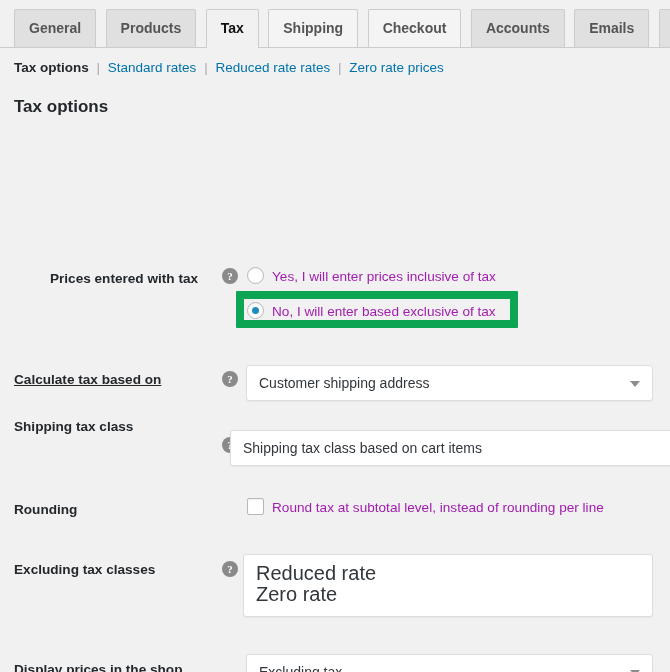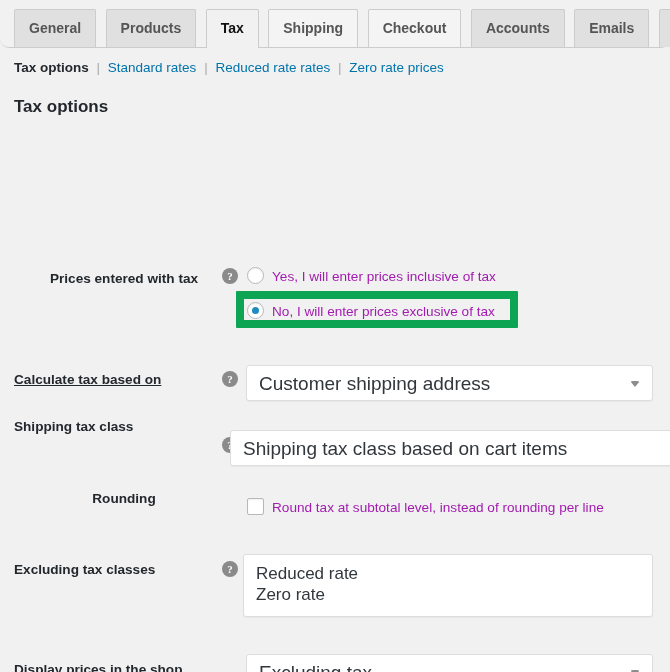--- a/index.html
+++ b/index.html
@@ -1,15 +1,15 @@
 <!DOCTYPE html>
 <html><head>
 <meta charset="utf-8">
 <style>
-  * { box-sizing: border-box; border-radius: 9px; }
+  * { box-sizing: border-box; }
   html, body {
     margin: 0; padding: 0;
     width: 670px; height: 672px;
     background: #f1f1f1;
     font-family: "Liberation Sans", sans-serif;
     color: #32373c;
     overflow: hidden;
   }
 
   
@@ -104,21 +104,21 @@
     height: 36px;
     background: #fff;
     border: 1px solid #ddd;
     border-radius: 3px;
     box-shadow: 0 1px 1px rgba(0,0,0,.04);
   }
   .select .val {
     position: absolute;
     left: 12px; top: 0;
     line-height: 35px;
-    font-size: 19px;
+    font-size: 14px;
     color: #32373c;
     white-space: nowrap;
     text-align: right;
   }
   .select .arrow {
     position: absolute;
     right: 12px; top: 15px;
     width: 0; height: 0;
     border-left: 5px solid transparent;
     border-right: 5px solid transparent;
@@ -156,21 +156,21 @@
     line-height: 18px;
     white-space: nowrap;
   }
 
   .textarea {
     position: absolute;
     background: #fff;
     border: 1px solid #ddd;
     border-radius: 3px;
     padding: 8px 12px;
-    font-size: 17px;
+    font-size: 20px;
     line-height: 21px;
     color: #32373c;
     white-space: pre-line;
     box-shadow: 0 1px 1px rgba(0,0,0,.04);
   }
 
   
   .hl {
     position: absolute;
     border: 8px solid #0da453;
@@ -214,21 +214,21 @@
     <div class="opt" style="left:247px; top:150px;">
       <div class="radio"></div>
     </div>
     <div class="opt-label" style="left:272px; top:151px;">Yes, I will enter prices inclusive of tax</div>
 
     <div class="opt" style="left:247px; top:185px;">
       <div class="radio">
         <div class="dot"></div>
       </div>
     </div>
-    <div class="opt-label" style="left:272px; top:186px;">No, I will enter prices exclusive of tax</div>
+    <div class="opt-label" style="left:272px; top:186px;">No, I will enter based exclusive of tax</div>
   </div>
 
   <div class="row">
     <div class="label" style="top:253px;text-decoration:underline;">Calculate tax based on</div>
     <div class="help-icon" style="left:222px; top:254px;">?</div>
     <div class="select" style="left:246px; top:248px; width:407px;">
       <span class="val">Customer shipping address</span>
       <span class="arrow"></span>
     </div>
   </div>
@@ -236,21 +236,21 @@
   <div class="row">
     <div class="label" style="top:300px;">Shipping tax class</div>
     <div class="help-icon" style="left:222px; top:320px;">?</div>
     <div class="select" style="left:230px; top:313px; width:467px;">
       <span class="val">Shipping tax class based on cart items</span>
       <span class="arrow"></span>
     </div>
   </div>
 
   <div class="row">
-    <div class="label" style="top:372px;text-align:center;">Rounding</div>
+    <div class="label" style="top:383px;">Rounding</div>
     <div class="checkbox" style="left:247px; top:381px;"></div>
     <div class="opt-label" style="left:272px; top:382px;">Round tax at subtotal level, instead of rounding per line</div>
   </div>
 
   <div class="row">
     <div class="label" style="top:443px;">Excluding tax classes</div>
     <div class="help-icon" style="left:222px; top:444px;">?</div>
     <div class="textarea" style="left:243px; top:437px; width:410px; height:63px;">Reduced rate
 Zero rate</div>
   </div>

